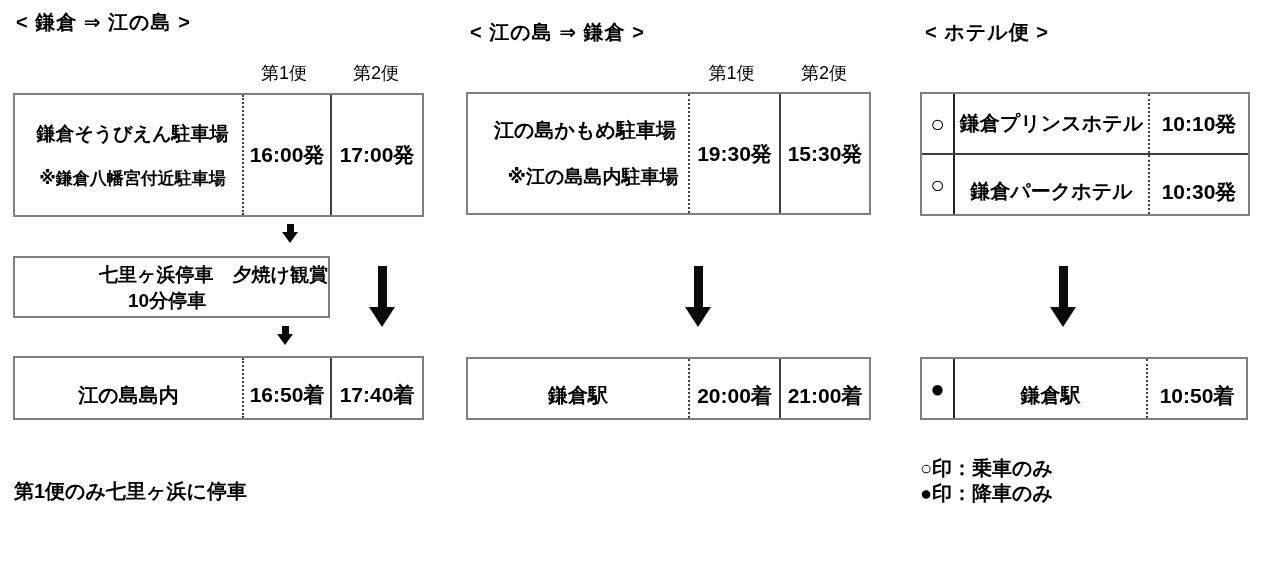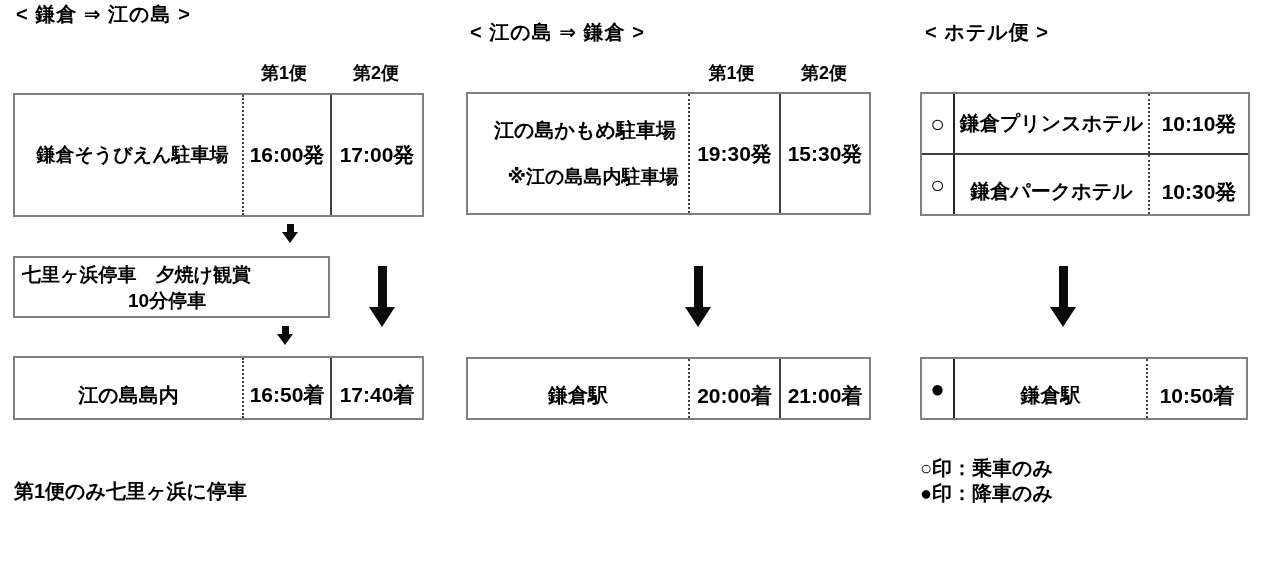--- a/index.html
+++ b/index.html
@@ -9,21 +9,21 @@
     font-family:"Liberation Sans","DejaVu Sans",sans-serif;
     color:#000;
   }
   .canvas { position:relative; width:1280px; height:567px; background:#fff; }
 
   .title {
     position:absolute; font-size:20px; font-weight:bold; white-space:nowrap;
     letter-spacing:1px;
   }
   .colhdr {
-    position:absolute; font-size:18px; font-weight:bold; text-align:center;
+    position:absolute; font-size:18px; font-weight:normal; text-align:center;
     white-space:nowrap;
   }
   .footnote, .legend-line {
     position:absolute; font-size:20px; font-weight:bold; white-space:nowrap;
   }
 
   
   .tbl {
     position:absolute; display:flex; flex-direction:row;
     border:2px solid #808080; background:#fff;
@@ -43,21 +43,21 @@
   }
   .lblcol .l1 { font-size:19px; font-weight:bold; white-space:nowrap; }
   .lblcol .l2 { font-size:17px; font-weight:bold; white-space:nowrap; }
   .lbl-center { font-size:20px; white-space:nowrap; }
   .low { padding-top:14px; }
 
   .stopbox {
     position:absolute; border:2px solid #808080; background:#fff;
     padding-top:4px;
   }
-  .stopbox .s1 { font-size:19px; font-weight:bold; padding-left:7px; white-space:nowrap; }
+  .stopbox .s1 { font-size:19px; font-weight:bold; padding-left:7px; white-space:nowrap;text-align:right; }
   .stopbox .s2 { font-size:19px; font-weight:bold; padding-left:113px; white-space:nowrap; }
 
   
   .hrow { display:flex; flex-direction:row; flex:1; }
   .hrow.rowdiv { border-top:2px solid #3f3f3f; }
   .cell.mark { width:33px; border-right:2px solid #222; font-size:24px; font-weight:bold; }
   .cell.hname { flex:1; font-size:20px; white-space:nowrap; }
   .cell.htime { width:100px; border-left:2px dotted #404040; font-size:21px; white-space:nowrap; }
 
   
@@ -73,28 +73,29 @@
   .arrow.big .head {
     border-left:13px solid transparent; border-right:13px solid transparent;
     border-top:20px solid #0a0a0a;
   }
 </style>
 </head>
 <body>
 
 <div class="canvas">
 
-  <div class="title" style="left:16px;top:1px">&lt; 鎌倉 ⇒ 江の島 &gt;</div>
+  <div class="title" style="left:16px;top:9px">&lt; 鎌倉 ⇒ 江の島 &gt;</div>
 
   <div class="colhdr" style="left:240px;top:61px;width:88px">第1便</div>
   <div class="colhdr" style="left:328px;top:61px;width:96px">第2便</div>
 
   <div class="tbl" style="left:13px;top:93px;width:411px;height:124px">
     <div class="cell lblcol" style="width:227px">
       <div class="l1">鎌倉そうびえん駐車場</div>
+      <div class="l2">※鎌倉八幡宮付近駐車場</div>
     </div>
     <div class="cell time dotted" style="width:88px">16:00発</div>
     <div class="cell time solidv" style="flex:1">17:00発</div>
   </div>
 
   <div class="arrow small" style="left:282px;top:224px">
     <div class="stem"></div>
     <div class="head"></div>
   </div>
 

